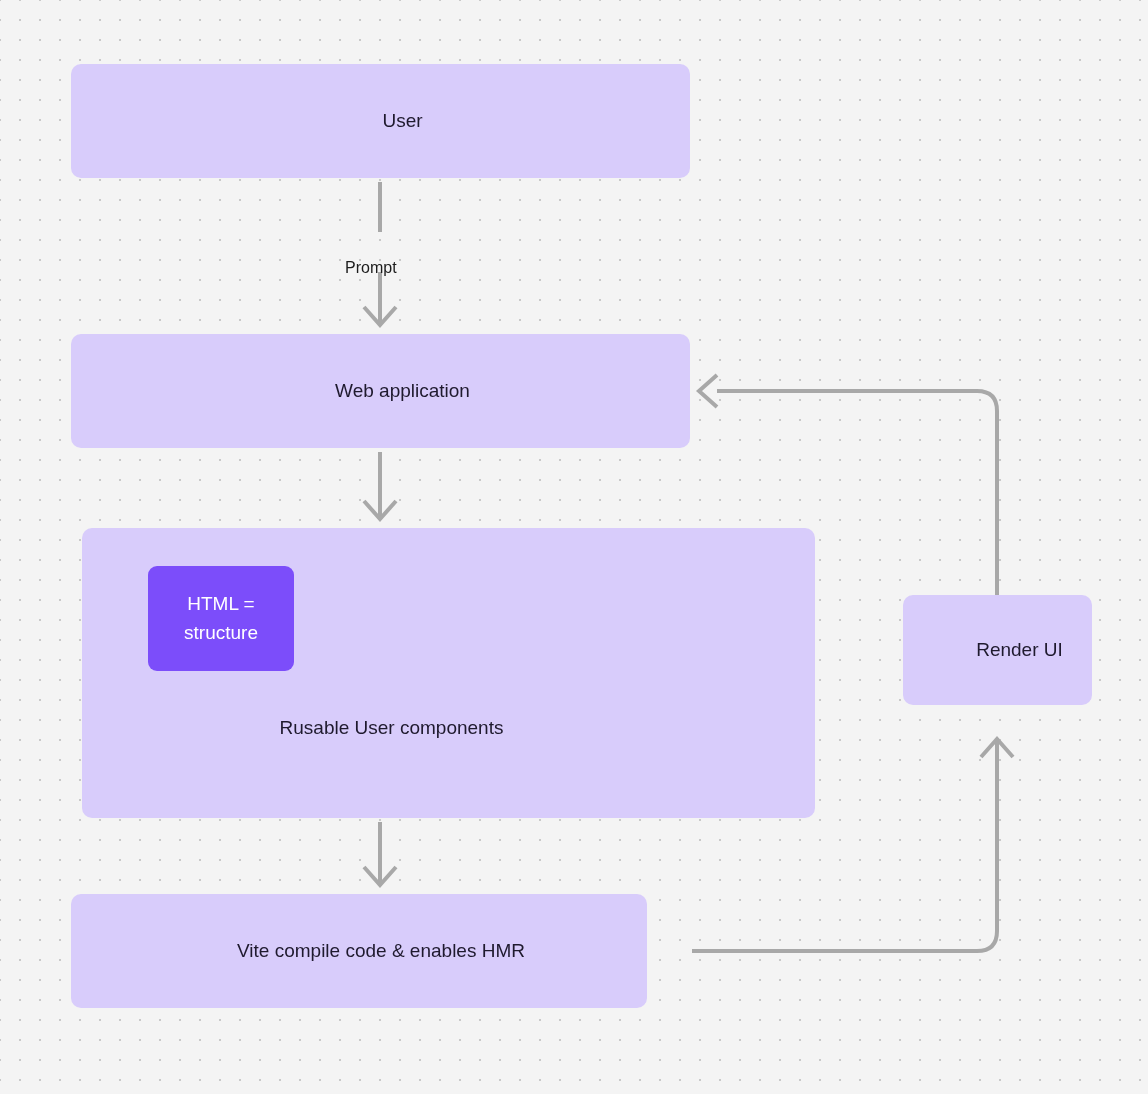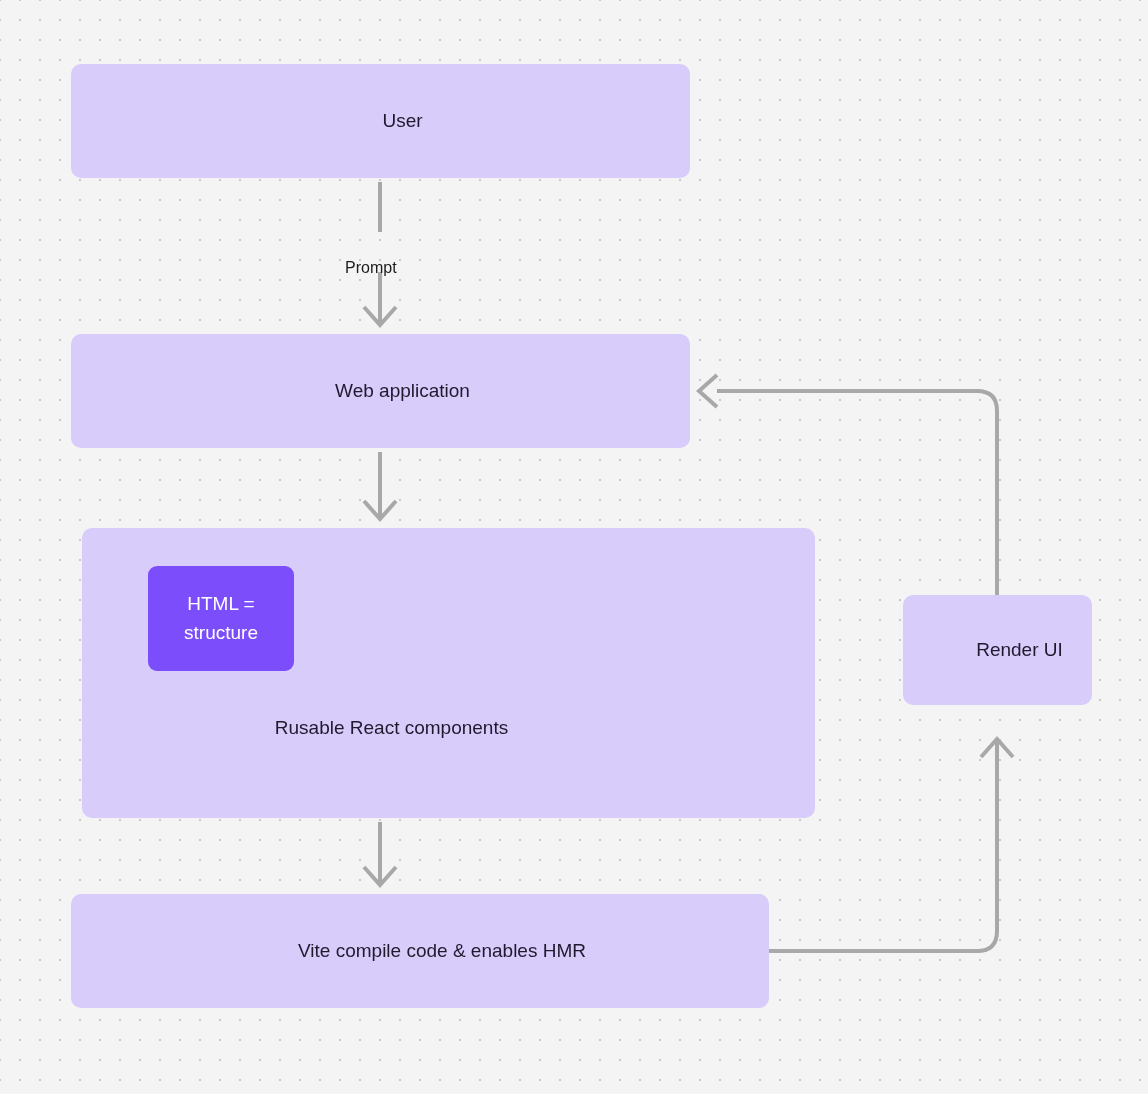--- a/index.html
+++ b/index.html
@@ -39,21 +39,21 @@
   }
 
   .node-label {
     display: block;
   }
 
   
   #node-user       { left: 71px;  top: 64px;  width: 619px; height: 114px; }
   #node-webapp     { left: 71px;  top: 334px; width: 619px; height: 114px; }
   #node-components { left: 71px;  top: 528px; width: 733px; height: 290px; align-items: flex-start; justify-content: flex-start; margin-left: 11px; }
-  #node-vite       { left: 71px;  top: 894px; width: 698px; height: 114px; }
+  #node-vite       { left: 71px;  top: 894px; width: 576px; height: 114px; }
   #node-render     { left: 903px; top: 595px; width: 189px; height: 110px; }
 
   
   .chip-row {
     position: absolute;
     left: 66px;
     top: 38px;
     width: 487px;
     display: flex;
     gap: 25px;
@@ -149,21 +149,21 @@
   <div class="edge-label" id="label-prompt">Prompt</div>
 
   <div class="node" id="node-webapp">
     <span class="node-label">Web application</span>
   </div>
 
   <div class="node" id="node-components">
     <div class="chip-row">
       <div class="chip">HTML = structure</div>
     </div>
-    <div class="subcaption">Rusable React components</div>
+    <div class="subcaption">Rusable User components</div>
   </div>
 
   <div class="node" id="node-vite">
     <span class="node-label">Vite compile code &amp; enables HMR</span>
   </div>
 
   <div class="node" id="node-render">
     <span class="node-label">Render UI</span>
   </div>
 

